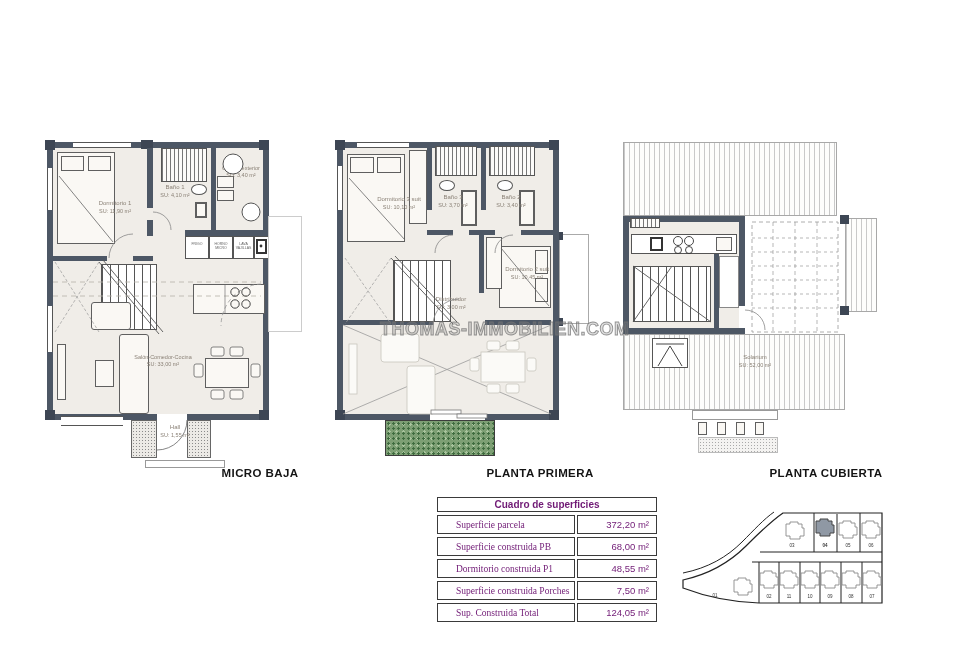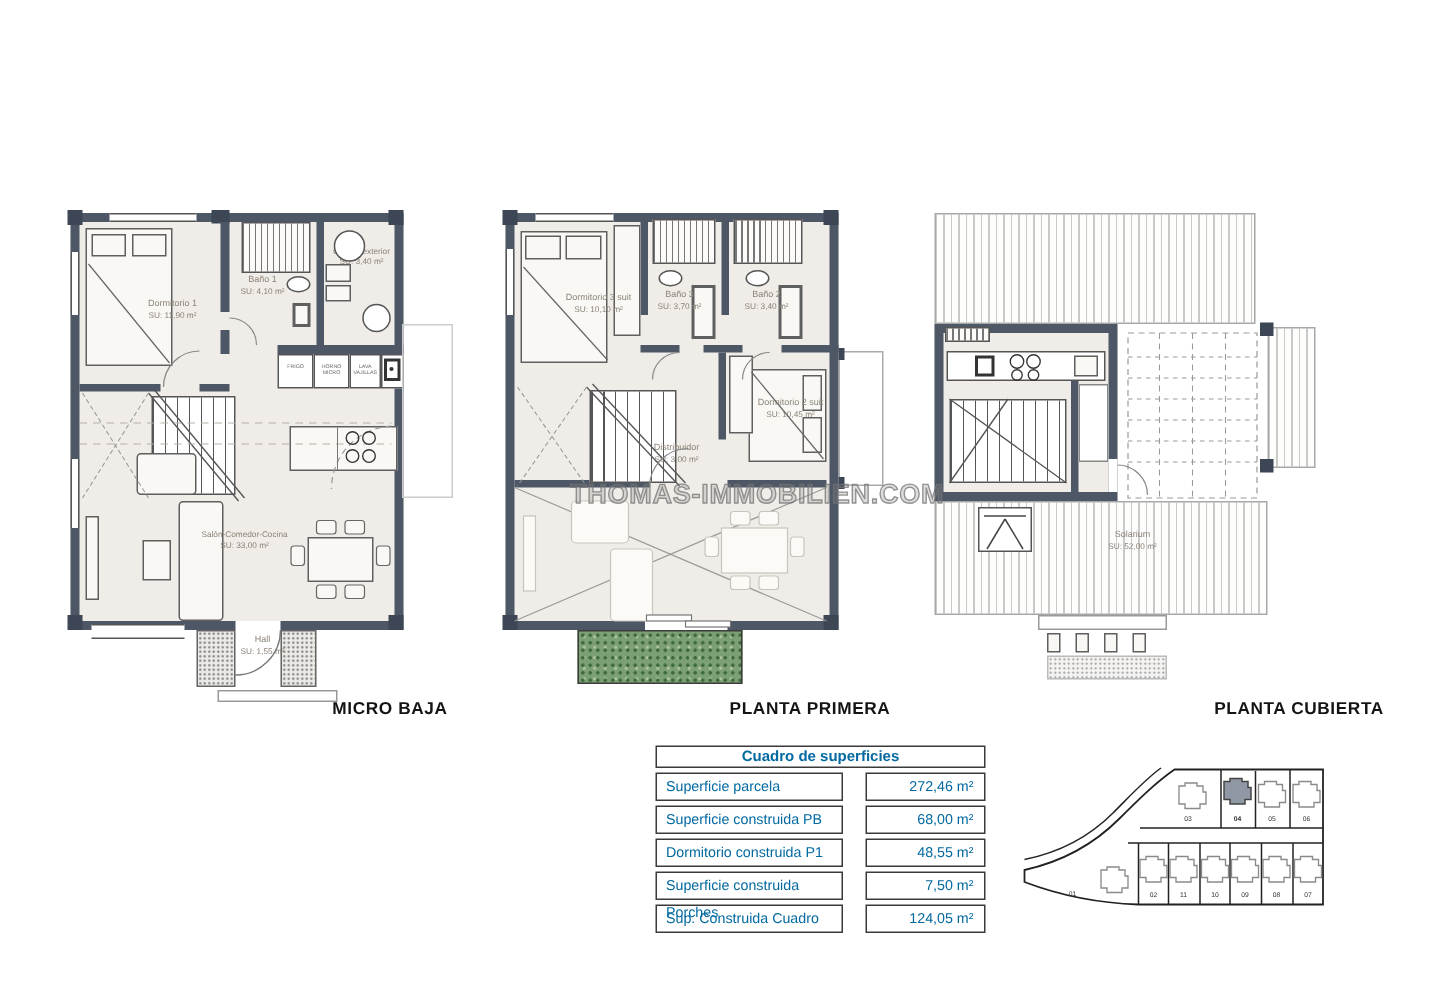--- a/index.html
+++ b/index.html
@@ -19,24 +19,24 @@
   .gravel{ position:absolute; border:1px solid #bbb; background-color:#f4f3f1; background-image:radial-gradient(#a9a9a9 .6px,transparent .8px); background-size:3px 3px; }
   .planter{ position:absolute; border:1px solid #3c3c3c; background-color:#7d9f74; background-image:radial-gradient(#3e6b3e 1.1px,transparent 1.3px), radial-gradient(#a9c49e 1px,transparent 1.2px); background-size:5px 5px, 7px 7px; }
   .rlabel{ position:absolute; text-align:center; color:#8b8277; line-height:1.25; }
   .rlabel .nm{ display:block; font-size:6px; }
   .rlabel .ar{ display:block; font-size:5.5px; }
   .kcell{ position:absolute; border:1px solid #555; background:#fff; font-size:3.5px; color:#666; text-align:center; line-height:1.1; padding-top:6px; overflow:hidden; }
   .plan-title{ position:absolute; font-weight:bold; font-size:11.5px; letter-spacing:.4px; color:#141414; text-align:center; }
   .svgov{ position:absolute; left:0; top:0; pointer-events:none; }
   .watermark{ position:absolute; left:380px; top:319px; width:210px; white-space:nowrap; font-weight:bold; font-size:18px; letter-spacing:.5px; color:rgba(135,135,135,.28); -webkit-text-stroke:.9px rgba(115,115,115,.75); }
   
-  .stable{ position:absolute; left:437px; top:497px; width:220px; color:#0369a1; }
+  .stable{ position:absolute; left:437px; top:497px; width:220px; color:#701a75; }
   .thead{ border:1px solid #3a3a3a; height:15px; line-height:14px; text-align:center; font-weight:bold; font-size:10px; }
   .trow { position:relative; height:19px; margin-top:3px; }
-  .tlabel{ position:absolute; left:0; top:0; width:125px; height:19px; border:1px solid #3a3a3a; font-size:9.5px; line-height:18px; padding-left:6px; }
+  .tlabel{ position:absolute; left:0; top:0; width:138px; height:19px; border:1px solid #3a3a3a; font-size:9.5px; line-height:18px; padding-left:18px;font-family:Liberation Serif, serif; }
   .tvalue{ position:absolute; right:0; top:0; width:80px; height:19px; border:1px solid #3a3a3a; font-size:9.5px; line-height:18px; text-align:right; padding-right:7px; }
 </style>
 </head>
 <body>
 
 <div class="plan" style="left:45px;top:138px;width:235px;height:335px">
   <div class="shell" style="left:2px;top:4px;width:222px;height:278px"></div>
   <div class="pillar" style="left:0px;top:2px;width:10px;height:10px"></div>
   <div class="pillar" style="left:214px;top:2px;width:10px;height:10px"></div>
   <div class="pillar" style="left:0px;top:272px;width:10px;height:10px"></div>
@@ -287,42 +287,42 @@
     <line x1="38" y1="228" x2="50" y2="208" stroke="#444" stroke-width="1"></line>
     <line x1="62" y1="228" x2="50" y2="208" stroke="#444" stroke-width="1"></line>
     <path d="M 125,172 A 20,20 0 0 1 145,192" fill="none" stroke="#888" stroke-width=".8"></path>
   </svg>
 </div>
 
 <div class="watermark">THOMAS-IMMOBILIEN.COM</div>
 
 <div class="plan-title" style="left:180px;top:467px;width:160px">MICRO BAJA</div>
 <div class="plan-title" style="left:460px;top:467px;width:160px">PLANTA PRIMERA</div>
-<div class="plan-title" style="left:786px;top:467px;width:160px">PLANTA CUBIERTA</div>
+<div class="plan-title" style="left:746px;top:467px;width:160px">PLANTA CUBIERTA</div>
 
 <div class="stable">
   <div class="thead">Cuadro de superficies</div>
   <div class="trow">
     <div class="tlabel">Superficie parcela</div>
-    <div class="tvalue">272,46 m²</div>
+    <div class="tvalue">372,20 m²</div>
   </div>
   <div class="trow">
     <div class="tlabel">Superficie construida PB</div>
     <div class="tvalue">68,00 m²</div>
   </div>
   <div class="trow">
     <div class="tlabel">Dormitorio construida P1</div>
     <div class="tvalue">48,55 m²</div>
   </div>
   <div class="trow">
     <div class="tlabel">Superficie construida Porches</div>
     <div class="tvalue">7,50 m²</div>
   </div>
   <div class="trow">
-    <div class="tlabel">Sup. Construida Cuadro</div>
+    <div class="tlabel">Sup. Construida Total</div>
     <div class="tvalue">124,05 m²</div>
   </div>
 </div>
 
 <svg class="abs" style="left:682px;top:500px" width="225" height="135" viewBox="0 0 225 135">
   <defs>
     <path id="houseG" d="M -9,-3 L -9,-7 L -5,-7 L -5,-9 L 3,-9 L 3,-7 L 7,-7 L 7,-3 L 9,-3 L 9,5 L 5,5 L 5,8 L -5,8 L -5,5 L -9,5 Z"></path>
   </defs>
 
   <path d="M 101,13 L 200,13 L 200,103 L 77,103 C 48,102 22,96 1,88 L 1,80 C 28,74 48,62 64,46 C 76,34 88,22 101,13 Z" fill="none" stroke="#222" stroke-width="1.2"></path>

